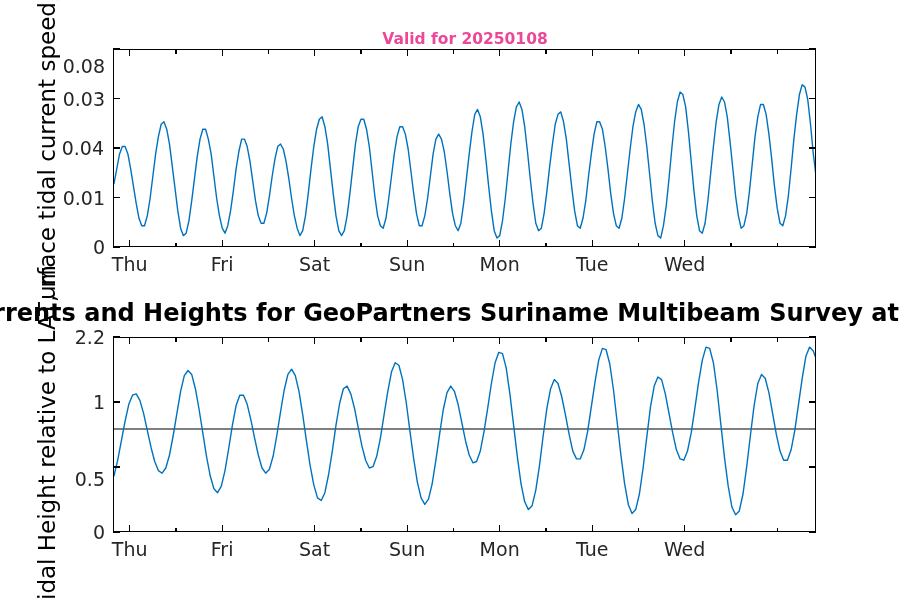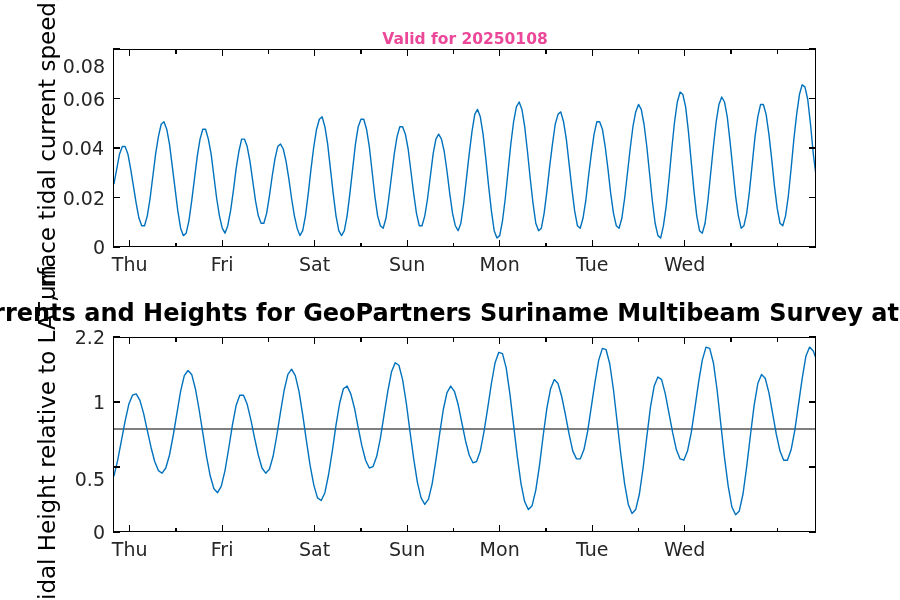--- a/index.html
+++ b/index.html
@@ -97,27 +97,27 @@
         <path id="path-top" fill="none" stroke="#0072BD" stroke-width="1.4" stroke-linejoin="round" stroke-linecap="round" d="M0.00 133.65 L2.77 118.80 L5.55 103.95 L8.33 96.53 L11.10 96.53 L13.88 103.95 L16.65 118.80 L19.43 136.13 L22.20 153.45 L24.98 168.30 L27.75 175.72 L30.53 175.72 L33.30 165.82 L36.08 148.50 L38.85 126.23 L41.63 103.95 L44.40 86.63 L47.17 74.25 L49.95 71.78 L52.73 79.20 L55.50 94.05 L58.28 116.32 L61.05 138.60 L63.82 160.88 L66.60 178.20 L69.38 185.63 L72.15 183.15 L74.93 170.78 L77.70 150.97 L80.48 128.70 L83.25 106.43 L86.03 89.10 L88.80 79.20 L91.58 79.20 L94.35 89.10 L97.13 103.95 L99.90 126.23 L102.68 148.50 L105.45 165.82 L108.23 178.20 L111.00 183.15 L113.78 175.72 L116.55 160.88 L119.33 141.07 L122.10 118.80 L124.88 101.48 L127.65 89.10 L130.42 89.10 L133.20 96.53 L135.98 111.37 L138.75 131.18 L141.53 150.97 L144.30 165.82 L147.08 173.25 L149.85 173.25 L152.63 163.35 L155.40 146.03 L158.18 126.23 L160.95 108.90 L163.72 96.53 L166.50 94.05 L169.28 99.00 L172.05 111.37 L174.82 128.70 L177.60 148.50 L180.38 165.82 L183.15 178.20 L185.92 185.63 L188.70 180.68 L191.48 165.82 L194.25 143.55 L197.02 118.80 L199.80 96.53 L202.58 79.20 L205.35 69.30 L208.13 66.83 L210.90 76.72 L213.68 94.05 L216.45 118.80 L219.23 143.55 L222.00 165.82 L224.78 180.68 L227.55 185.63 L230.33 180.68 L233.10 165.82 L235.88 143.55 L238.65 118.80 L241.43 94.05 L244.20 76.72 L246.97 69.30 L249.75 69.30 L252.53 79.20 L255.30 96.53 L258.08 121.27 L260.85 146.03 L263.63 165.82 L266.40 175.72 L269.18 178.20 L271.95 168.30 L274.73 148.50 L277.50 126.23 L280.28 103.95 L283.05 86.63 L285.82 76.72 L288.60 76.72 L291.38 84.15 L294.15 99.00 L296.93 121.27 L299.70 143.55 L302.48 163.35 L305.25 175.72 L308.03 175.72 L310.80 165.82 L313.58 148.50 L316.35 126.23 L319.13 103.95 L321.90 89.10 L324.68 84.15 L327.45 89.10 L330.23 101.48 L333.00 121.27 L335.77 143.55 L338.55 163.35 L341.32 175.72 L344.10 180.68 L346.88 173.25 L349.65 153.45 L352.43 128.70 L355.20 103.95 L357.98 81.67 L360.75 64.35 L363.52 59.40 L366.30 66.83 L369.07 84.15 L371.85 108.90 L374.63 136.13 L377.40 160.88 L380.18 180.68 L382.95 188.10 L385.72 185.63 L388.50 170.78 L391.28 148.50 L394.05 121.27 L396.83 94.05 L399.60 71.78 L402.37 56.92 L405.15 51.98 L407.93 59.40 L410.70 76.72 L413.48 101.48 L416.25 128.70 L419.03 153.45 L421.80 173.25 L424.58 180.68 L427.35 178.20 L430.13 163.35 L432.90 141.07 L435.68 116.32 L438.45 94.05 L441.23 74.25 L444.00 64.35 L446.78 61.88 L449.55 71.78 L452.32 89.10 L455.10 113.85 L457.88 138.60 L460.65 160.88 L463.43 175.72 L466.20 178.20 L468.98 168.30 L471.75 150.97 L474.53 126.23 L477.30 103.95 L480.08 84.15 L482.85 71.78 L485.63 71.78 L488.40 79.20 L491.18 96.53 L493.95 118.80 L496.73 143.55 L499.50 163.35 L502.27 175.72 L505.05 178.20 L507.83 168.30 L510.60 148.50 L513.38 123.75 L516.15 99.00 L518.93 76.72 L521.70 61.88 L524.48 54.45 L527.25 59.40 L530.03 74.25 L532.80 96.53 L535.58 123.75 L538.35 150.97 L541.13 173.25 L543.90 185.63 L546.68 188.10 L549.45 175.72 L552.23 155.93 L555.00 128.70 L557.78 99.00 L560.55 71.78 L563.33 51.98 L566.10 42.08 L568.88 44.55 L571.65 56.92 L574.43 81.67 L577.20 111.37 L579.98 141.07 L582.75 165.82 L585.53 180.68 L588.30 183.15 L591.08 173.25 L593.85 150.97 L596.63 123.75 L599.40 96.53 L602.18 71.78 L604.95 54.45 L607.73 47.03 L610.50 51.98 L613.27 66.83 L616.05 91.58 L618.83 118.80 L621.60 146.03 L624.38 165.82 L627.15 178.20 L629.92 175.72 L632.70 163.35 L635.48 141.07 L638.25 113.85 L641.02 86.63 L643.80 66.83 L646.58 54.45 L649.35 54.45 L652.13 64.35 L654.90 84.15 L657.68 108.90 L660.45 136.13 L663.23 158.40 L666.00 173.25 L668.78 175.72 L671.55 165.82 L674.33 146.03 L677.10 118.80 L679.88 89.10 L682.65 64.35 L685.43 44.55 L688.20 34.65 L690.98 37.13 L693.75 49.50 L696.52 74.25 L699.30 103.95 L703.00 133.65"></path>
       </svg>
     </div>
 
     <div id="ticks-top">
         <div class="tick h" style="left: 113px; top: 246.35px; width: 7px;"></div>
         <div class="tick h" style="left: 809px; top: 246.35px; width: 7px;"></div>
         <div class="ticklabel y" style="left: 3px; width: 102px; top: 247px;">0</div>
         <div class="tick h" style="left: 113px; top: 196.85px; width: 7px;"></div>
         <div class="tick h" style="left: 809px; top: 196.85px; width: 7px;"></div>
-        <div class="ticklabel y" style="left: 3px; width: 102px; top: 197.5px;">0.02</div>
+        <div class="ticklabel y" style="left: 3px; width: 102px; top: 197.5px;">0.01</div>
         <div class="tick h" style="left: 113px; top: 147.35px; width: 7px;"></div>
         <div class="tick h" style="left: 809px; top: 147.35px; width: 7px;"></div>
         <div class="ticklabel y" style="left: 2px; width: 102px; top: 148px;">0.04</div>
         <div class="tick h" style="left: 113px; top: 97.85px; width: 7px;"></div>
         <div class="tick h" style="left: 809px; top: 97.85px; width: 7px;"></div>
-        <div class="ticklabel y" style="left: 3px; width: 102px; top: 98.5px;">0.06</div>
+        <div class="ticklabel y" style="left: 3px; width: 102px; top: 98.5px;">0.03</div>
         <div class="tick h" style="left: 113px; top: 48.35px; width: 7px;"></div>
         <div class="tick h" style="left: 809px; top: 48.35px; width: 7px;"></div>
         <div class="ticklabel y" style="left: 3px; width: 102px; top: 49px; margin-top: 17px;">0.08</div>
         <div class="tick v" style="left: 129px; top: 49px; height: 7px;"></div>
         <div class="tick v" style="left: 129px; top: 240px; height: 7px;"></div>
         <div class="ticklabel x" style="left: 129.65px; top: 255px;">Thu</div>
         <div class="tick v" style="left: 221.5px; top: 49px; height: 7px;"></div>
         <div class="tick v" style="left: 221.5px; top: 240px; height: 7px;"></div>
         <div class="ticklabel x" style="left: 222.15px; top: 255px;">Fri</div>
         <div class="tick v" style="left: 314px; top: 49px; height: 7px;"></div>

